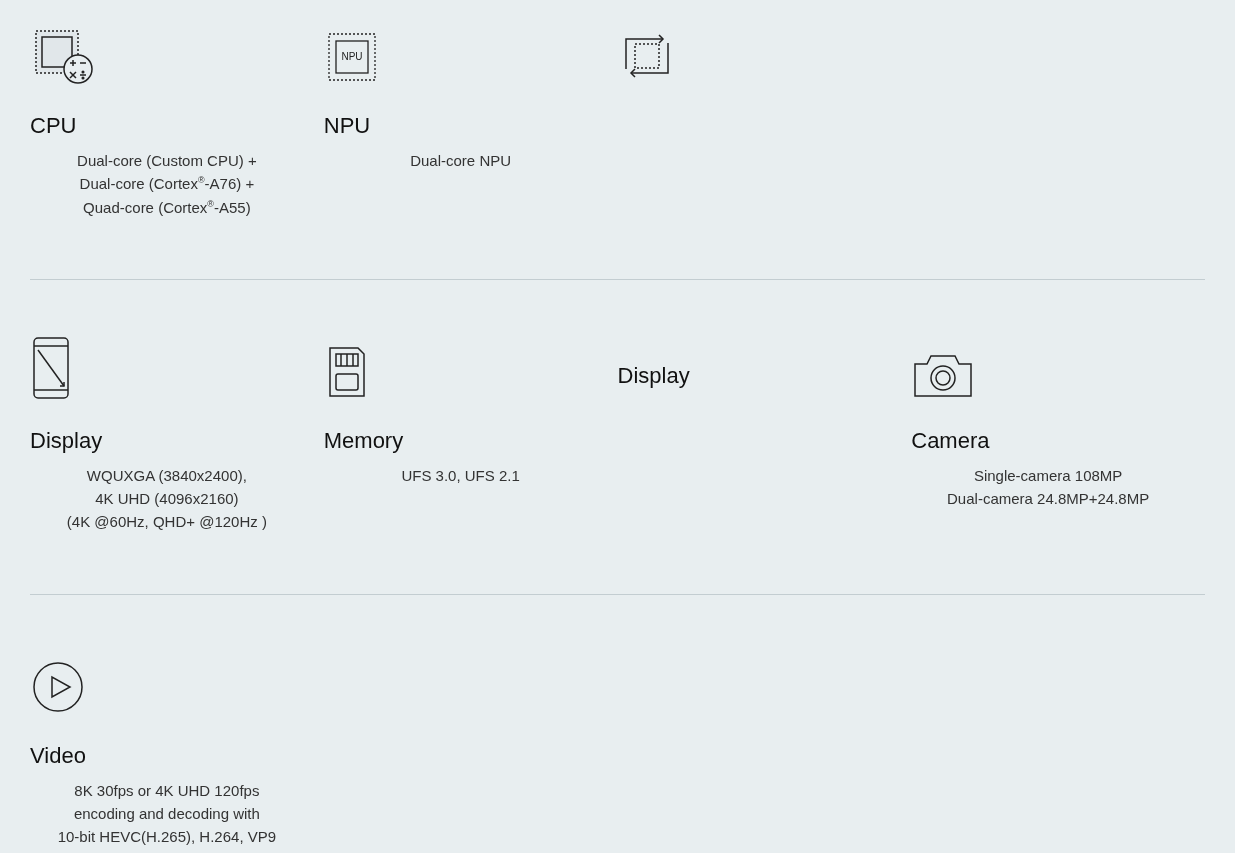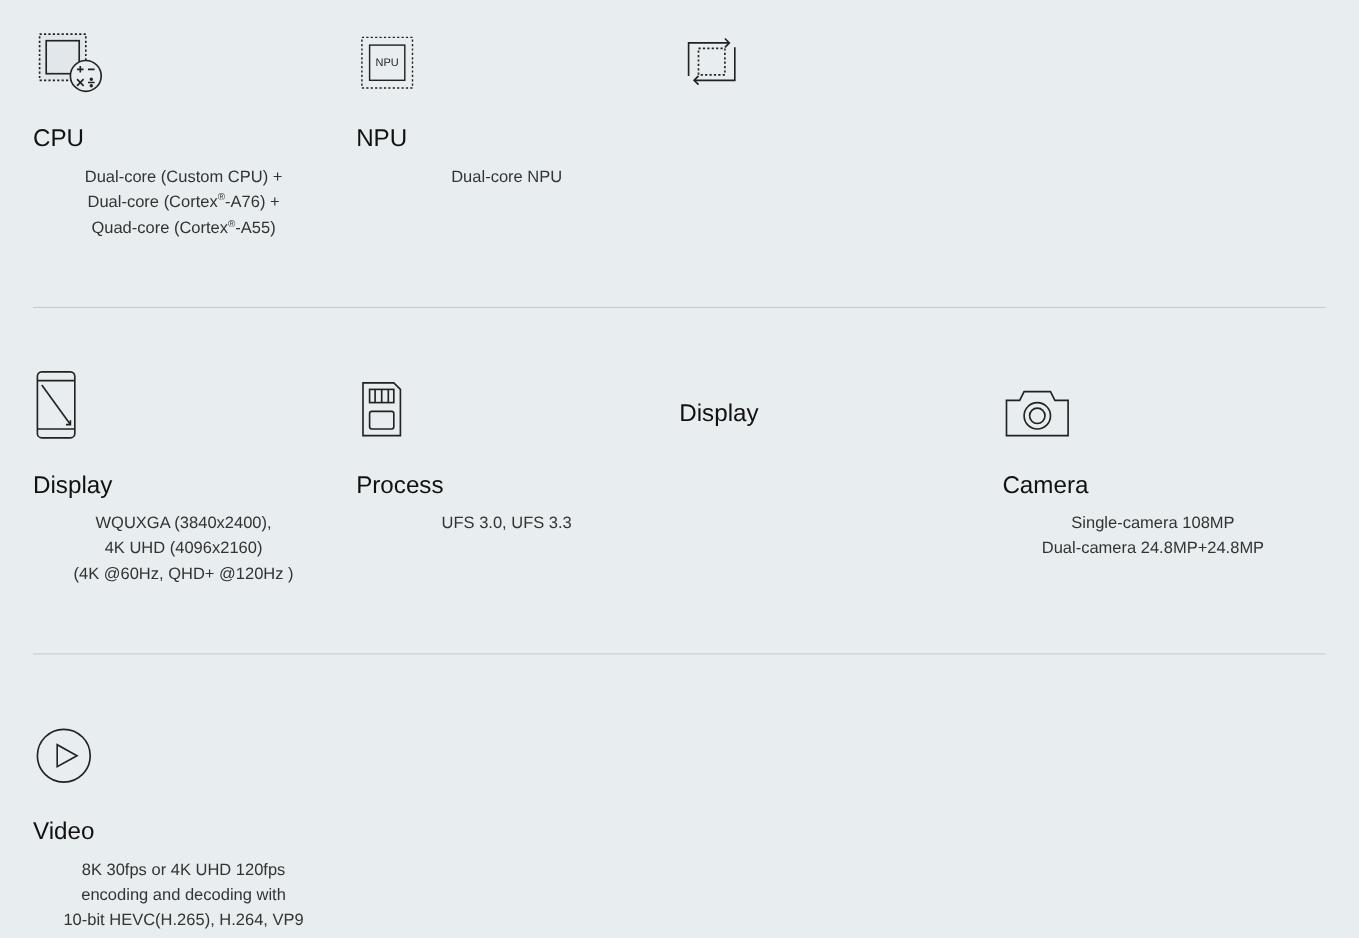--- a/index.html
+++ b/index.html
@@ -124,22 +124,22 @@
       <div class="icon-slot">
         <svg width="46" height="56" viewBox="0 0 46 56" fill="none" stroke="currentColor" stroke-width="1.5">
           <path d="M6 4 h28 l6 6 v42 h-34 z"></path>
           <rect x="12" y="10" width="22" height="12"></rect>
           <line x1="17" y1="10" x2="17" y2="22"></line>
           <line x1="23" y1="10" x2="23" y2="22"></line>
           <line x1="29" y1="10" x2="29" y2="22"></line>
           <rect x="12" y="30" width="22" height="16" rx="2"></rect>
         </svg>
       </div>
-      <div class="title">Process</div>
-      <div class="desc">UFS 3.0, UFS 3.3</div>
+      <div class="title">Memory</div>
+      <div class="desc">UFS 3.0, UFS 2.1</div>
     </div>
 
     <div class="cell">
       <div class="title">Display</div>
     </div>
 
     <div class="cell">
       <div class="icon-slot">
         <svg width="64" height="50" viewBox="0 0 64 50" fill="none" stroke="currentColor" stroke-width="1.5">
           <path d="M4 14 h12 l4 -8 h24 l4 8 h12 v32 h-56 z"></path>

